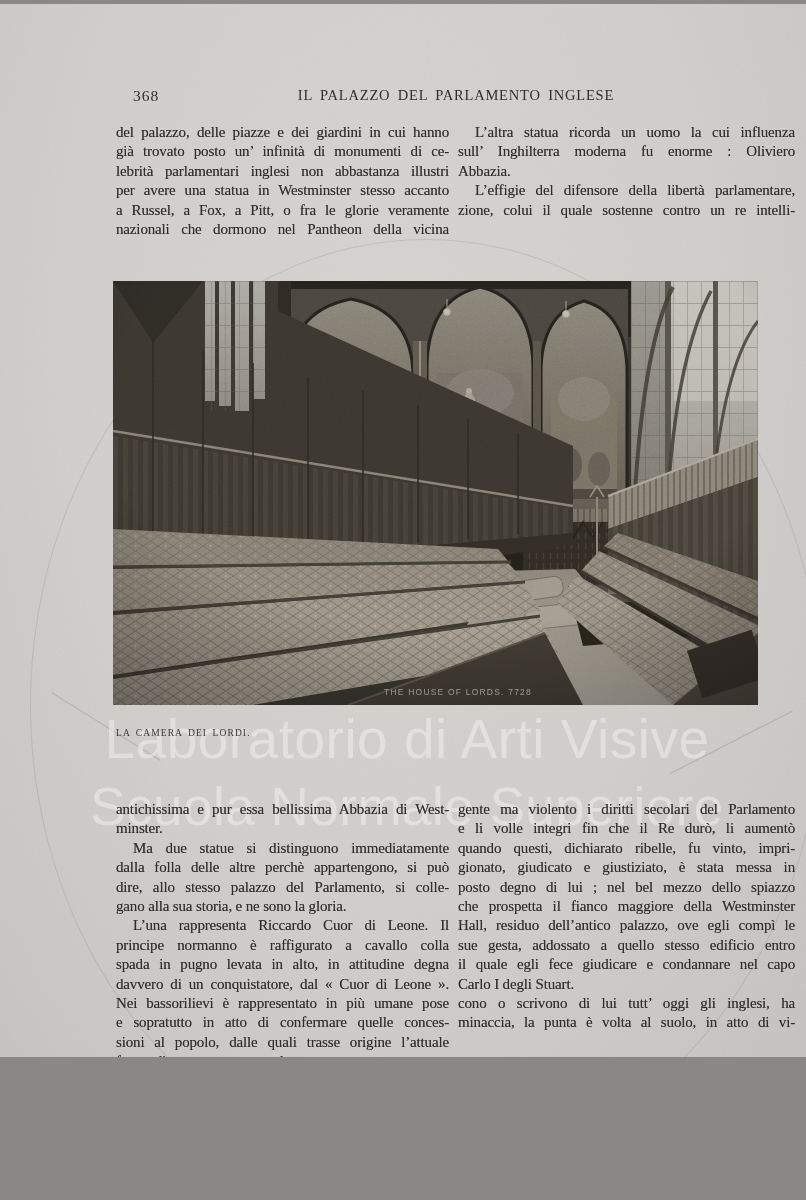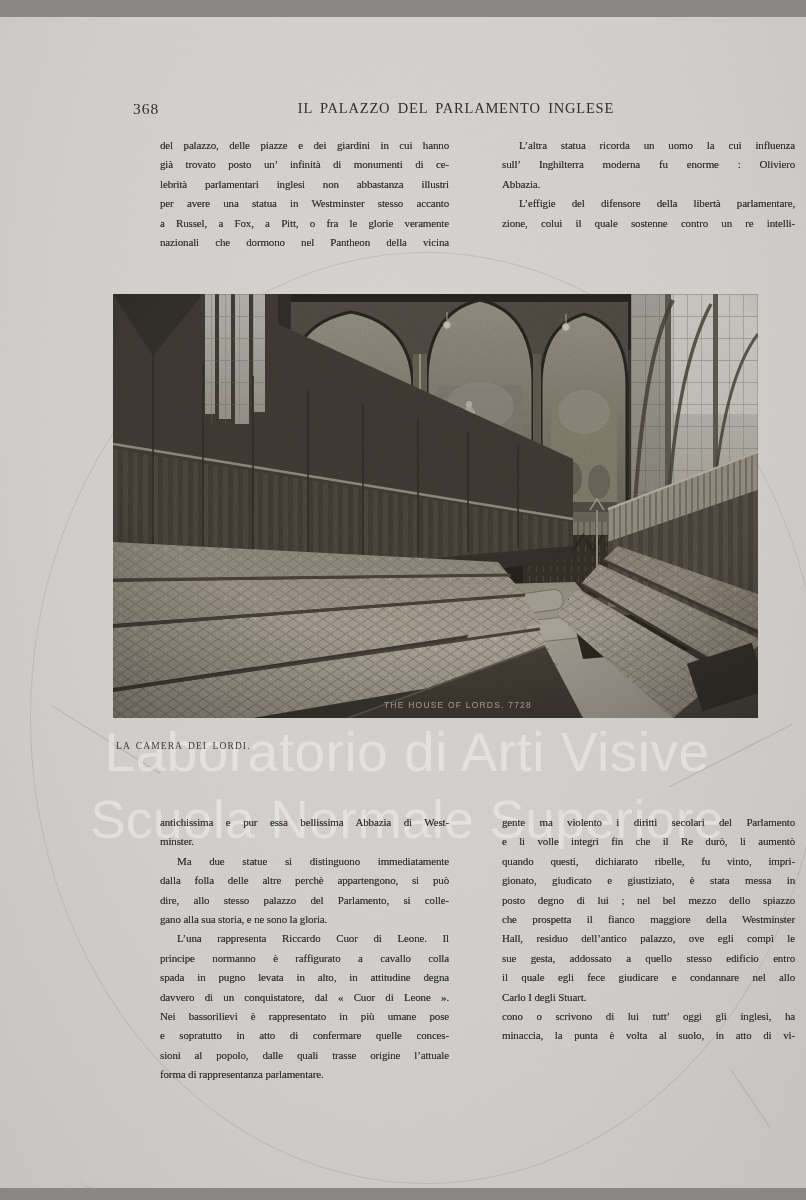--- a/index.html
+++ b/index.html
@@ -1,18 +1,18 @@
 <!DOCTYPE html>
 <html><head>
 <meta charset="utf-8">
 <style>
   html,body{margin:0;padding:0;}
   body{width:806px;height:1200px;background:#8a8886;}
   .page{
-    position:absolute;left:0;top:17px;width:806px;height:1171px;overflow:hidden;
+    position:absolute;left:0;top:4px;width:806px;height:1053px;overflow:hidden;
     background:radial-gradient(ellipse at 48% 32%, #d6d5d1 0%, #d1d0cc 55%, #c6c5c1 100%);
     font-family:"Liberation Serif", serif;color:#2f2e2b;
   }
   .stamp-ellipse{
     position:absolute;left:30px;top:235px;width:790px;height:930px;border-radius:50%;
     border:1.5px solid rgba(108,103,93,0.17);z-index:0;
   }
   .crease{position:absolute;background:rgba(100,95,85,0.26);height:1px;z-index:0;}
   .crease.c-left{left:42px;top:722px;width:128px;transform:rotate(32deg);}
   .crease.c-right{left:662px;top:738px;width:138px;transform:rotate(-27deg);}
@@ -21,22 +21,22 @@
   .crease.c-corner{left:716px;top:1082px;width:70px;transform:rotate(56deg);background:rgba(100,95,85,0.22);}
   .page-number{position:absolute;left:133px;top:83px;font-size:15.5px;letter-spacing:1px;z-index:3;}
   .header-title{position:absolute;left:116px;top:83px;width:680px;text-align:center;
     font-size:14.5px;letter-spacing:0.8px;word-spacing:3px;z-index:3;}
   .col{position:absolute;z-index:3;text-shadow:0 0 0.4px rgba(47,46,43,0.55);}
   .col.tl{left:116px;top:119px;width:333px;}
   .col.tr{left:458px;top:119px;width:337px;}
   .col.bl{left:116px;top:796px;width:333px;}
   .col.br{left:458px;top:796px;width:337px;}
   .line{
-    font-size:11px;letter-spacing:-0.15px;line-height:19.4px;height:19.4px;
-    text-align:justify;text-align-last:justify;white-space:normal;margin-left:44px;
+    font-size:15px;letter-spacing:-0.15px;line-height:19.4px;height:19.4px;
+    text-align:justify;text-align-last:justify;white-space:normal;
   }
   .line.end{text-align-last:left;}
   .line.indent{text-indent:17px;}
   .figure{position:absolute;left:113px;top:277px;width:645px;height:424px;z-index:2;}
   .figure svg{display:block;width:645px;height:424px;}
   .caption{position:absolute;left:116px;top:724px;width:680px;text-align:left;
     font-size:9.5px;letter-spacing:1.1px;word-spacing:2px;color:#3b3a37;z-index:3;}
   .wm{position:absolute;left:4px;width:806px;text-align:center;z-index:1;
     font-family:"Liberation Sans", sans-serif;color:rgba(239,238,234,0.62);
     font-weight:400;letter-spacing:0.5px;white-space:nowrap;}
@@ -287,21 +287,21 @@
     </div>
   <div class="col br">
       <div class="line">gente ma violento i diritti secolari del Parlamento</div>
       <div class="line">e li volle integri fin che il Re durò, li aumentò</div>
       <div class="line">quando questi, dichiarato ribelle, fu vinto, impri-</div>
       <div class="line">gionato, giudicato e giustiziato, è stata messa in</div>
       <div class="line">posto degno di lui ; nel bel mezzo dello spiazzo</div>
       <div class="line">che prospetta il fianco maggiore della Westminster</div>
       <div class="line">Hall, residuo dell’antico palazzo, ove egli compì le</div>
       <div class="line">sue gesta, addossato a quello stesso edificio entro</div>
-      <div class="line">il quale egli fece giudicare e condannare nel allo</div>
+      <div class="line">il quale egli fece giudicare e condannare nel capo</div>
       <div class="line end">Carlo I degli Stuart.</div>
       <div class="line">cono o scrivono di lui tutt’ oggi gli inglesi, ha</div>
       <div class="line">minaccia, la punta è volta al suolo, in atto di vi-</div>
     </div>
 
   <svg class="grain" width="806" height="1200">
     <filter id="paperGrain">
       <feTurbulence type="fractalNoise" baseFrequency="0.7" numOctaves="2"></feTurbulence>
       <feColorMatrix type="saturate" values="0"></feColorMatrix>
     </filter>

